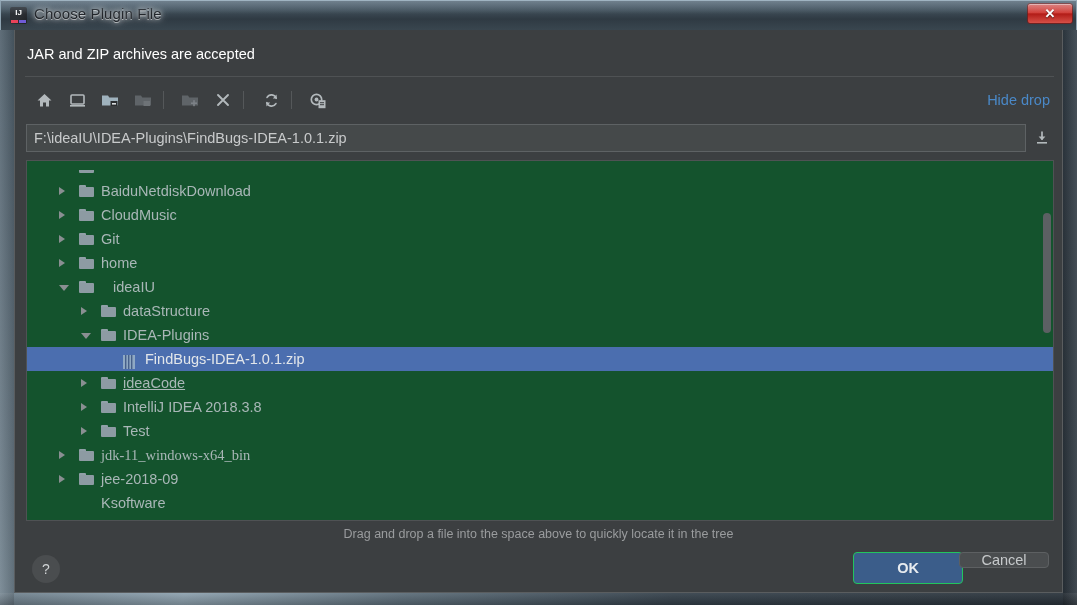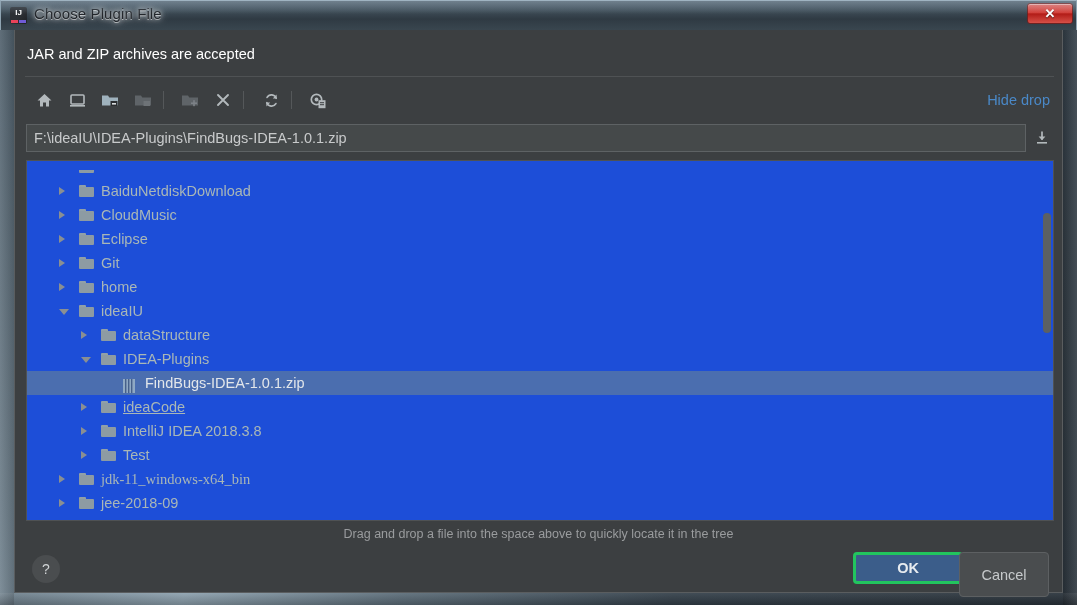--- a/index.html
+++ b/index.html
@@ -112,21 +112,21 @@
     white-space: nowrap; overflow: hidden;
   }
   #path-dl {
     position: absolute; right: 0; top: 2px; width: 24px; height: 24px;
     display:flex; align-items:center; justify-content:center; cursor: pointer;
   }
 
   
   #tree-wrap {
     position: absolute; left: 11px; top: 130px; width: 1028px; height: 361px;
-    background: #1d4ed8; border: 1px solid #4f5254; overflow: hidden;
+    background: #14532d; border: 1px solid #4f5254; overflow: hidden;
   }
   #tree { position: absolute; left: 0; top: -6px; width: 1011px; }
   .row {
     position: relative; height: 24px; line-height: 24px;
     font-size: 14.5px; color: #a9b7b7; white-space: nowrap;
     cursor: pointer;
   }
   .row.sel { background: #4b6eaf; color: #e2e6ea; width: 1026px; }
   .arrow {
     position: absolute; top: 8px; width: 0; height: 0;
@@ -152,26 +152,26 @@
 
   
   #help-btn {
     position: absolute; left: 17px; top: 525px; width: 28px; height: 28px;
     border-radius: 50%; background: #4a4d4f;
     color: #cfd2d4; font-size: 14px; text-align: center; line-height: 28px;
     cursor: pointer;
   }
   #ok-button {
     position: absolute; left: 838px; top: 522px; width: 110px; height: 32px;
-    background: #3b5d8a; border: 3px solid #22c55e; border-radius: 4px;
+    background: #3b5d8a; border: 1px solid #22c55e; border-radius: 4px;
     color: #e7ebef; font-size: 14.5px; font-weight: bold;
     display:flex; align-items:center; justify-content:center; cursor: pointer;
   }
   #cancel-button {
-    position: absolute; left: 944px; top: 522px; width: 90px; height: 45px;
+    position: absolute; left: 944px; top: 522px; width: 90px; height: 16px;
     background: #4a4d4f; border: 1px solid #5d6062; border-radius: 4px;
     color: #c6c9cb; font-size: 14.5px;
     display:flex; align-items:center; justify-content:center; cursor: pointer;
   }
 </style>
 </head>
 <body>
 
 <div id="window">
 
@@ -303,45 +303,37 @@
               <span class="body"></span>
             </span>
             <span class="lbl" style="left: 74px;">CloudMusic</span>
           </div>
           <div class="row">
             <span class="arrow" style="left: 32px;"></span>
             <span class="folder" style="left: 52px;">
               <span class="tab"></span>
               <span class="body"></span>
             </span>
-            <span class="lbl" style="left: 74px;">Eclipse</span>
-          </div>
-          <div class="row">
-            <span class="arrow" style="left: 32px;"></span>
-            <span class="folder" style="left: 52px;">
-              <span class="tab"></span>
-              <span class="body"></span>
-            </span>
             <span class="lbl" style="left: 74px;">Git</span>
           </div>
           <div class="row">
             <span class="arrow" style="left: 32px;"></span>
             <span class="folder" style="left: 52px;">
               <span class="tab"></span>
               <span class="body"></span>
             </span>
             <span class="lbl" style="left: 74px;">home</span>
           </div>
           <div class="row">
             <span class="arrow open" style="left: 32px;"></span>
             <span class="folder" style="left: 52px;">
               <span class="tab"></span>
               <span class="body"></span>
             </span>
-            <span class="lbl" style="left: 74px;">ideaIU</span>
+            <span class="lbl" style="left: 86px;">ideaIU</span>
           </div>
           <div class="row">
             <span class="arrow" style="left: 54px;"></span>
             <span class="folder" style="left: 74px;">
               <span class="tab"></span>
               <span class="body"></span>
             </span>
             <span class="lbl" style="left: 96px; text-align: center;">dataStructure</span>
           </div>
           <div class="row">

